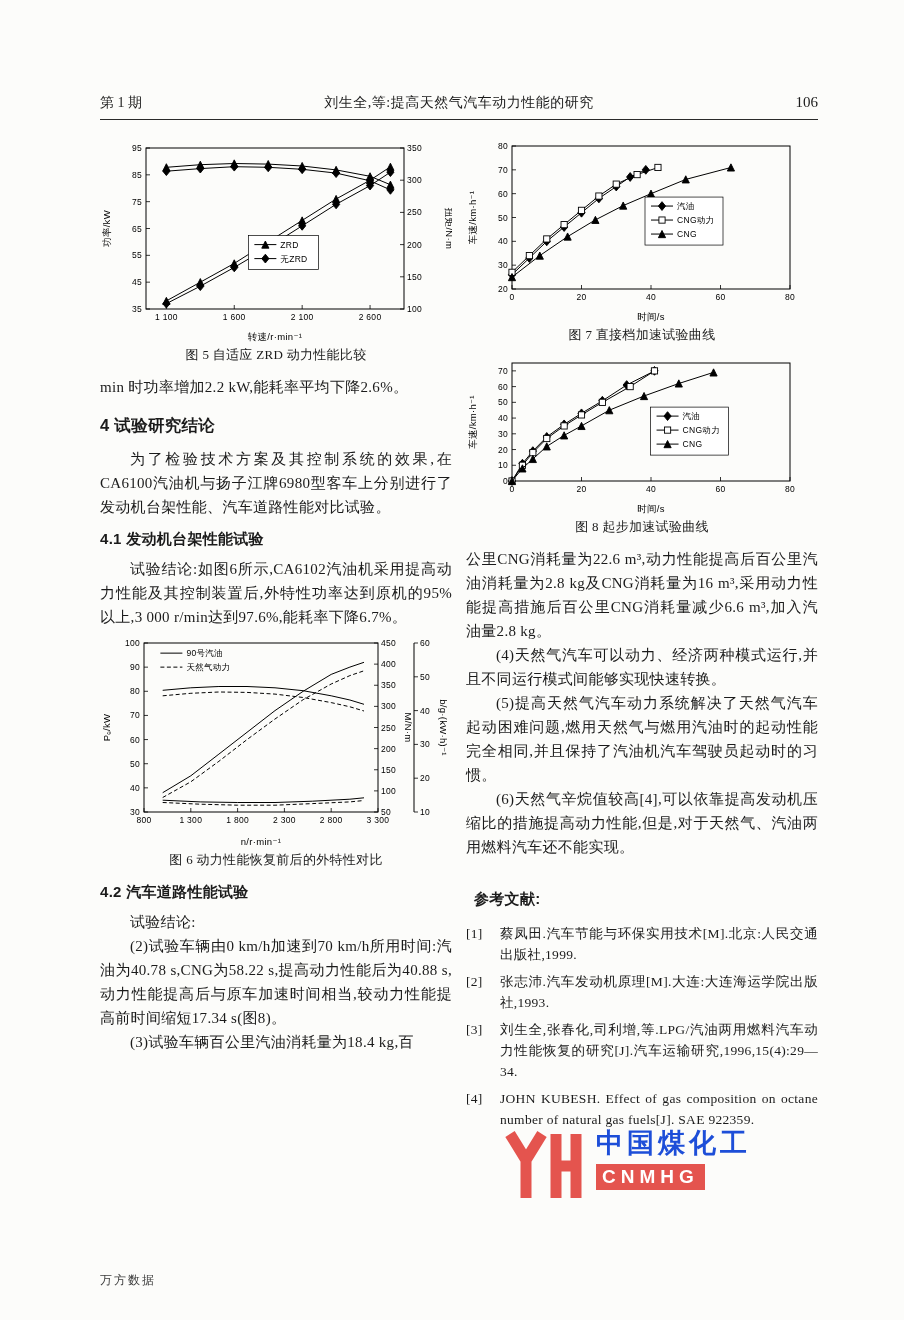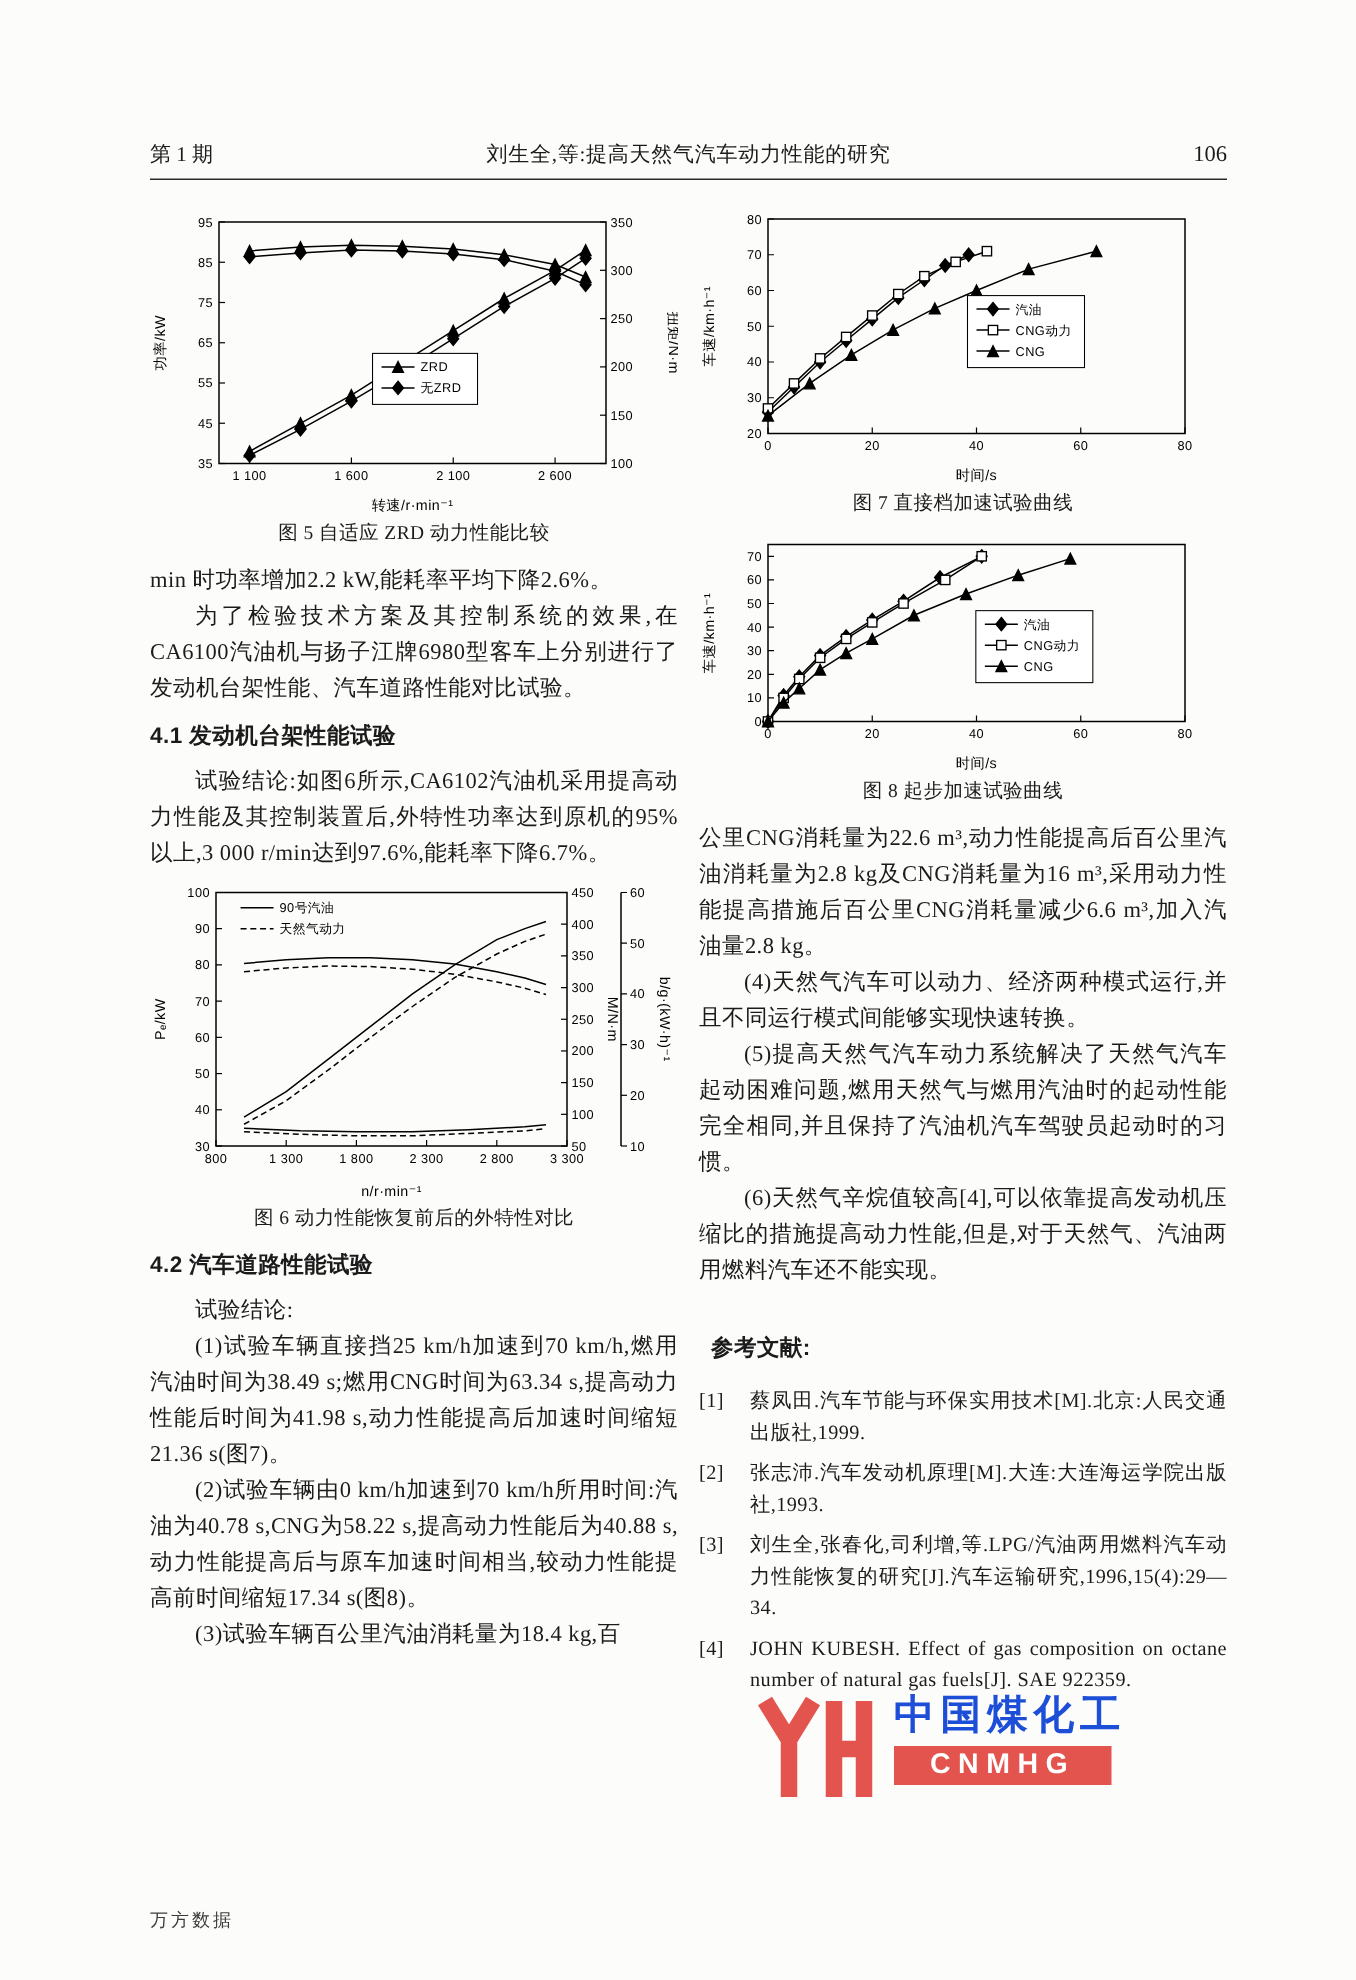--- a/index.html
+++ b/index.html
@@ -23,21 +23,21 @@
   .chart{display:block;line-height:0}
   .chart svg{display:block;font-family:"Liberation Sans","DejaVu Sans",sans-serif}
   figcaption{text-align:center;font-size:13px;line-height:24px}
   .refs-title{font-family:"Liberation Sans","DejaVu Sans",sans-serif;font-size:15px;font-weight:bold;margin:28px 8px 12px}
   .ref{display:flex;font-size:13.5px;line-height:21px;margin-bottom:6px}
   .ref .num{flex:none;width:34px}
   .ref .txt{flex:1;text-align:justify}
   .logo{position:absolute;left:502px;top:1128px;display:flex;align-items:flex-start;gap:12px}
   .logo-cn{font-size:27px;font-weight:bold;letter-spacing:4px;font-family:"Liberation Sans","DejaVu Sans",sans-serif;line-height:1.15}
   .logo-en{margin-top:5px;display:inline-block;color:#fff;font-size:19px;font-weight:bold;letter-spacing:5px;
-           padding:2px 24px;font-family:"Liberation Sans","DejaVu Sans",sans-serif}
+           padding:2px 6px;font-family:"Liberation Sans","DejaVu Sans",sans-serif}
   .wanfang{position:absolute;left:100px;top:1272px;font-size:12px;color:#3c3c3c;letter-spacing:2px;
            font-family:"Liberation Sans","DejaVu Sans",sans-serif}
 </style>
 </head>
 <body>
 
 <div class="page">
 
   <div class="header">
     <span class="issue">第 1 期</span>
@@ -128,20 +128,21 @@
             <polygon points="165.36,103 161.76000000000002,110.19999999999999 168.96,110.19999999999999" fill="#000" stroke="#000" stroke-width="0.9"></polygon>
             <text x="180.36" y="109.6" font-size="8.5">ZRD</text>
             <line x1="154.36" y1="120.6" x2="176.36" y2="120.6" stroke="#000" stroke-width="1" stroke-dasharray="none"></line>
             <polygon points="165.36,116.2 168.96,120.6 165.36,124.99999999999999 161.76000000000002,120.6" fill="#000" stroke="#000" stroke-width="0.9"></polygon>
             <text x="180.36" y="123.6" font-size="8.5">无ZRD</text>
           </svg>
         </div>
       <figcaption>图 5  自适应 ZRD 动力性能比较</figcaption>
     </figure>
     <p class="body noindent">min 时功率增加2.2 kW,能耗率平均下降2.6%。</p>
+    <h2 class="sec">4  试验研究结论</h2>
     <p class="body">为了检验技术方案及其控制系统的效果,在CA6100汽油机与扬子江牌6980型客车上分别进行了发动机台架性能、汽车道路性能对比试验。</p>
     <h3 class="subsec">4.1  发动机台架性能试验</h3>
     <p class="body">试验结论:如图6所示,CA6102汽油机采用提高动力性能及其控制装置后,外特性功率达到原机的95%以上,3 000 r/min达到97.6%,能耗率下降6.7%。</p>
     <figure class="fig">
       <div class="chart">
           <svg width="352" height="215" viewBox="0 0 352 215">
             <rect x="44" y="10" width="234" height="169" fill="none" stroke="#000" stroke-width="1"></rect>
             <line x1="44" y1="179" x2="44" y2="175" stroke="#000" stroke-width="0.8"></line>
             <text x="44" y="190" text-anchor="middle" font-size="8.5">800</text>
             <line x1="90.80000000000001" y1="179" x2="90.80000000000001" y2="175" stroke="#000" stroke-width="0.8"></line>
@@ -214,21 +215,20 @@
             <line x1="60.38" y1="20.14" x2="82.38" y2="20.14" stroke="#000" stroke-width="1" stroke-dasharray="none"></line>
             <text x="86.38" y="23.14" font-size="8.5">90号汽油</text>
             <line x1="60.38" y1="34.14" x2="82.38" y2="34.14" stroke="#000" stroke-width="1" stroke-dasharray="4 2.5"></line>
             <text x="86.38" y="37.14" font-size="8.5">天然气动力</text>
           </svg>
         </div>
       <figcaption>图 6  动力性能恢复前后的外特性对比</figcaption>
     </figure>
     <h3 class="subsec">4.2  汽车道路性能试验</h3>
     <p class="body">试验结论:</p>
-    <p class="body">(1)试验车辆直接挡25 km/h加速到70 km/h,燃用汽油时间为38.49 s;燃用CNG时间为63.34 s,提高动力性能后时间为41.98 s,动力性能提高后加速时间缩短21.36 s(图7)。</p>
     <p class="body">(2)试验车辆由0 km/h加速到70 km/h所用时间:汽油为40.78 s,CNG为58.22 s,提高动力性能后为40.88 s,动力性能提高后与原车加速时间相当,较动力性能提高前时间缩短17.34 s(图8)。</p>
     <p class="body">(3)试验车辆百公里汽油消耗量为18.4 kg,百</p>
   </div>
 
   <div class="col right">
     <figure class="fig">
       <div class="chart">
           <svg width="340" height="185" viewBox="0 0 340 185">
             <rect x="46" y="8" width="278" height="143" fill="none" stroke="#000" stroke-width="1"></rect>
             <line x1="46" y1="151" x2="46" y2="147" stroke="#000" stroke-width="0.8"></line>

